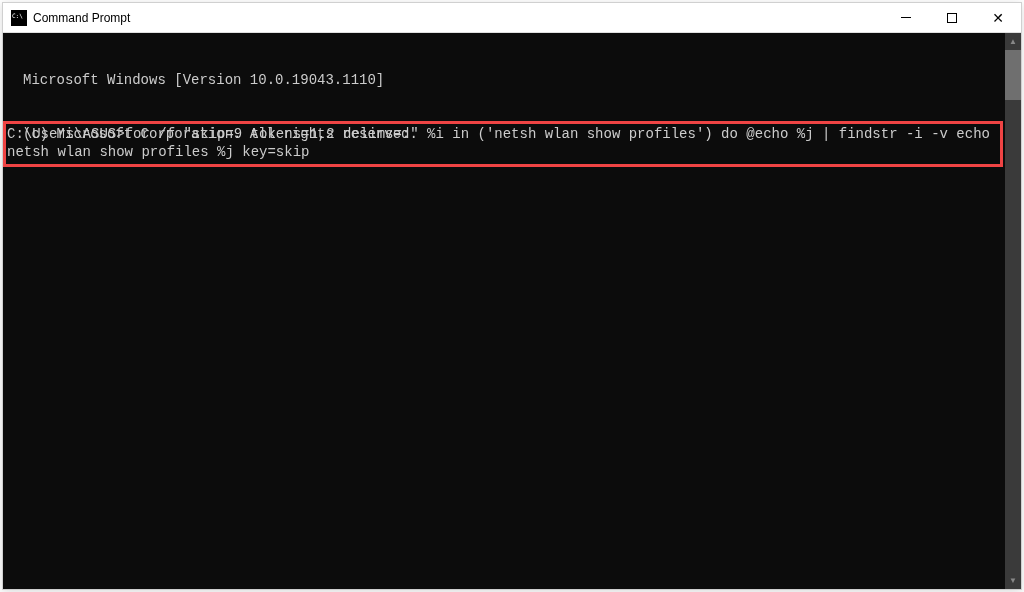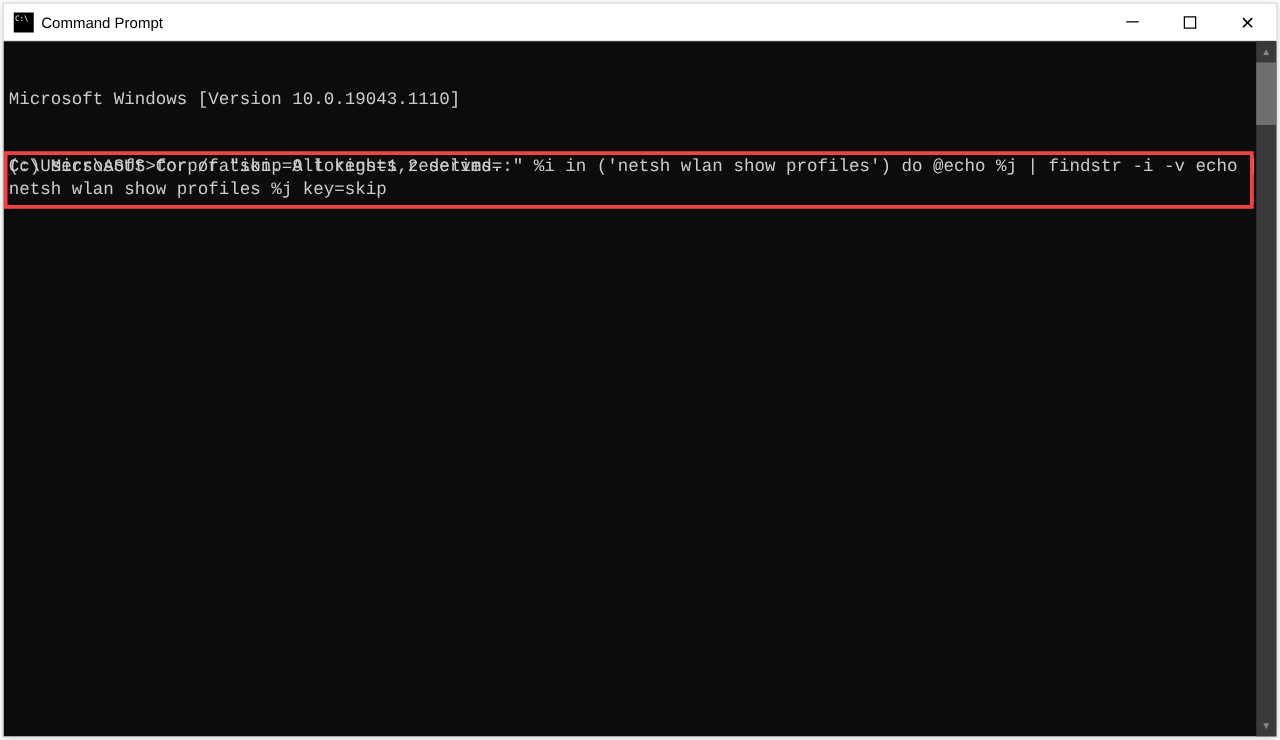--- a/index.html
+++ b/index.html
@@ -97,21 +97,21 @@
     
     .terminal-area {
       flex: 1;
       display: flex;
       background: #0c0c0c;
       position: relative;
     }
     
     .terminal-content {
       flex: 1;
-      padding: 2px 4px;
+      padding: 2px 20px;
       font-family: 'Consolas', 'Courier New', monospace;
       font-size: 14px;
       line-height: 18px;
       color: #cccccc;
       white-space: pre-wrap;
       word-break: break-all;
       position: relative;
       border-radius: 12px;
     }
     

